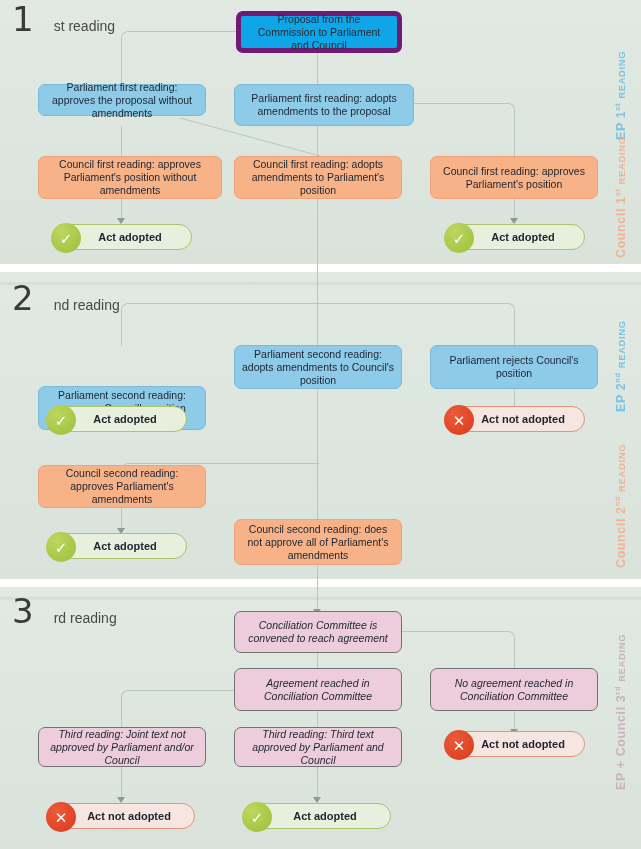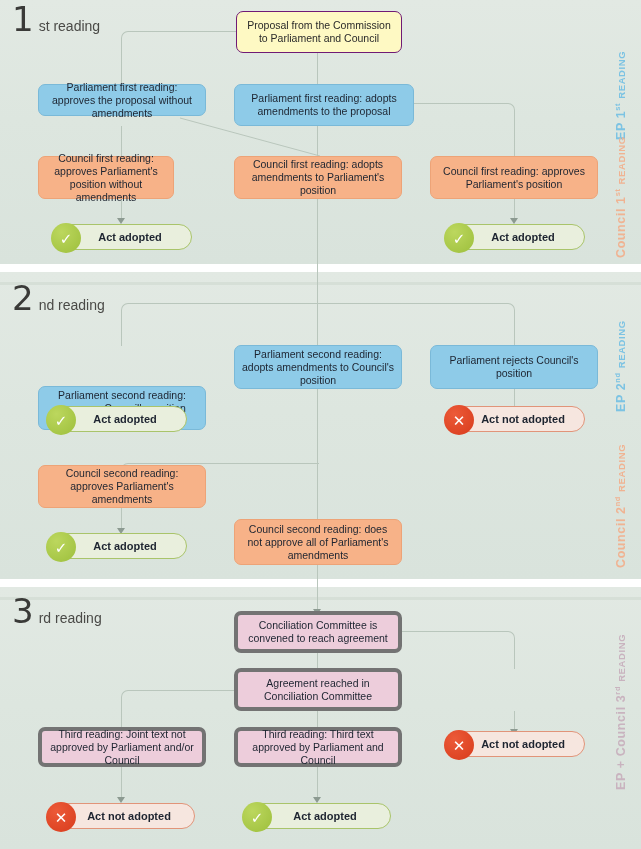--- a/index.html
+++ b/index.html
@@ -19,21 +19,21 @@
   .band-sep{
     position:absolute;left:0;width:641px;height:3px;background:#d3ddd5;opacity:.85;
   }
 
   
   .sec-head{position:absolute;display:flex;align-items:baseline;}
   .sec-num{
     font-size:34px;line-height:34px;color:#3a3a38;font-weight:400;
     font-family:"DejaVu Sans",sans-serif;letter-spacing:-1px;
   }
-  .sec-sfx{font-size:14px;color:#4a4a47;margin-left:6px;}
+  .sec-sfx{font-size:14px;color:#4a4a47;margin-left:21px;}
 
   
   .side-label{
     position:absolute;transform-origin:0 0;transform:rotate(-90deg);
     white-space:nowrap;font-size:12.5px;letter-spacing:.6px;font-weight:600;
   }
   .side-label .sm{font-size:9.5px;}
   .side-label sup{font-size:7.5px;vertical-align:super;}
   .lbl-ep{color:#7cc3e3;}
   .lbl-council{color:#f0b392;}
@@ -52,24 +52,24 @@
     border-top:6px solid #8c9a91;
   }
 
   
   .box{
     position:absolute;border-radius:7px;
     display:flex;align-items:center;justify-content:center;text-align:center;
     font-size:10.5px;line-height:13px;color:#1d2430;
     padding:4px 7px;box-sizing:border-box;
   }
-  .box-cream{background:#fef9c3;border:1px solid #701a75;color:#2a2a2a;}
+  .box-cream{background:#0ea5e9;border:5px solid #701a75;color:#2a2a2a;}
   .box-blue{background:#8ecbe8;border:1px solid #7ab9d8;}
   .box-orange{background:#f7b288;border:1px solid #eda377;}
-  .box-pink{background:#edcddb;border:4px solid #737373;}
+  .box-pink{background:#edcddb;border:1px solid #737373;font-style:italic;}
 
   
   .pill{
     position:absolute;height:26px;border-radius:13px;box-sizing:border-box;
     display:flex;align-items:center;
   }
   .pill-ok{background:#e9efdd;border:1px solid #a9c46a;}
   .pill-no{background:#f6e6df;border:1px solid #e19479;}
   .pill .badge{
     position:absolute;left:-2px;top:-2px;width:30px;height:30px;border-radius:50%;
@@ -153,21 +153,21 @@
   <div class="arrow" style="left:117px;top:218px;"></div>
 
   <div class="ln lnv" style="left:514px;top:199px;height:21px;"></div>
   <div class="arrow" style="left:510px;top:218px;"></div>
 
   <div class="ln lnv" style="left:317px;top:199px;height:104px;"></div>
 
   <div class="box box-cream" style="left:236px;top:11px;width:166px;height:42px;">Proposal from the Commission to Parliament and Council</div>
   <div class="box box-blue" style="left:38px;top:84px;width:168px;height:32px;">Parliament first reading: approves the proposal without amendments</div>
   <div class="box box-blue" style="left:234px;top:84px;width:180px;height:42px;">Parliament first reading: adopts amendments to the proposal</div>
-  <div class="box box-orange" style="left:38px;top:156px;width:136px;height:43px;">Council first reading: approves Parliament's position without amendments</div>
+  <div class="box box-orange" style="left:38px;top:156px;width:184px;height:43px;">Council first reading: approves Parliament's position without amendments</div>
   <div class="box box-orange" style="left:234px;top:156px;width:168px;height:43px;">Council first reading: adopts amendments to Parliament's position</div>
   <div class="box box-orange" style="left:430px;top:156px;width:168px;height:43px;">Council first reading: approves Parliament's position</div>
 
   <div class="pill pill-ok" style="left:52px;top:224px;width:140px;">
     <span class="badge badge-ok">✓</span>
     <span class="ptxt">Act adopted</span>
   </div>
   <div class="pill pill-ok" style="left:445px;top:224px;width:140px;">
     <span class="badge badge-ok">✓</span>
     <span class="ptxt">Act adopted</span>
@@ -226,20 +226,21 @@
   <div class="arrow" style="left:510px;top:729px;"></div>
 
   <div class="ln lnv" style="left:121px;top:767px;height:32px;"></div>
   <div class="arrow" style="left:117px;top:797px;"></div>
 
   <div class="ln lnv" style="left:317px;top:767px;height:32px;"></div>
   <div class="arrow" style="left:313px;top:797px;"></div>
 
   <div class="box box-pink" style="left:234px;top:611px;width:168px;height:42px;">Conciliation Committee is convened to reach agreement</div>
   <div class="box box-pink" style="left:234px;top:668px;width:168px;height:43px;">Agreement reached in Conciliation Committee</div>
+  <div class="box box-pink" style="left:430px;top:668px;width:168px;height:43px;">No agreement reached in Conciliation Committee</div>
   <div class="box box-pink" style="left:38px;top:727px;width:168px;height:40px;">Third reading: Joint text not approved by Parliament and/or Council</div>
   <div class="box box-pink" style="left:234px;top:727px;width:168px;height:40px;">Third reading: Third text approved by Parliament and Council</div>
 
   <div class="pill pill-no" style="left:445px;top:731px;width:140px;">
     <span class="badge badge-no">✕</span>
     <span class="ptxt">Act not adopted</span>
   </div>
   <div class="pill pill-no" style="left:47px;top:803px;width:148px;">
     <span class="badge badge-no">✕</span>
     <span class="ptxt">Act not adopted</span>

